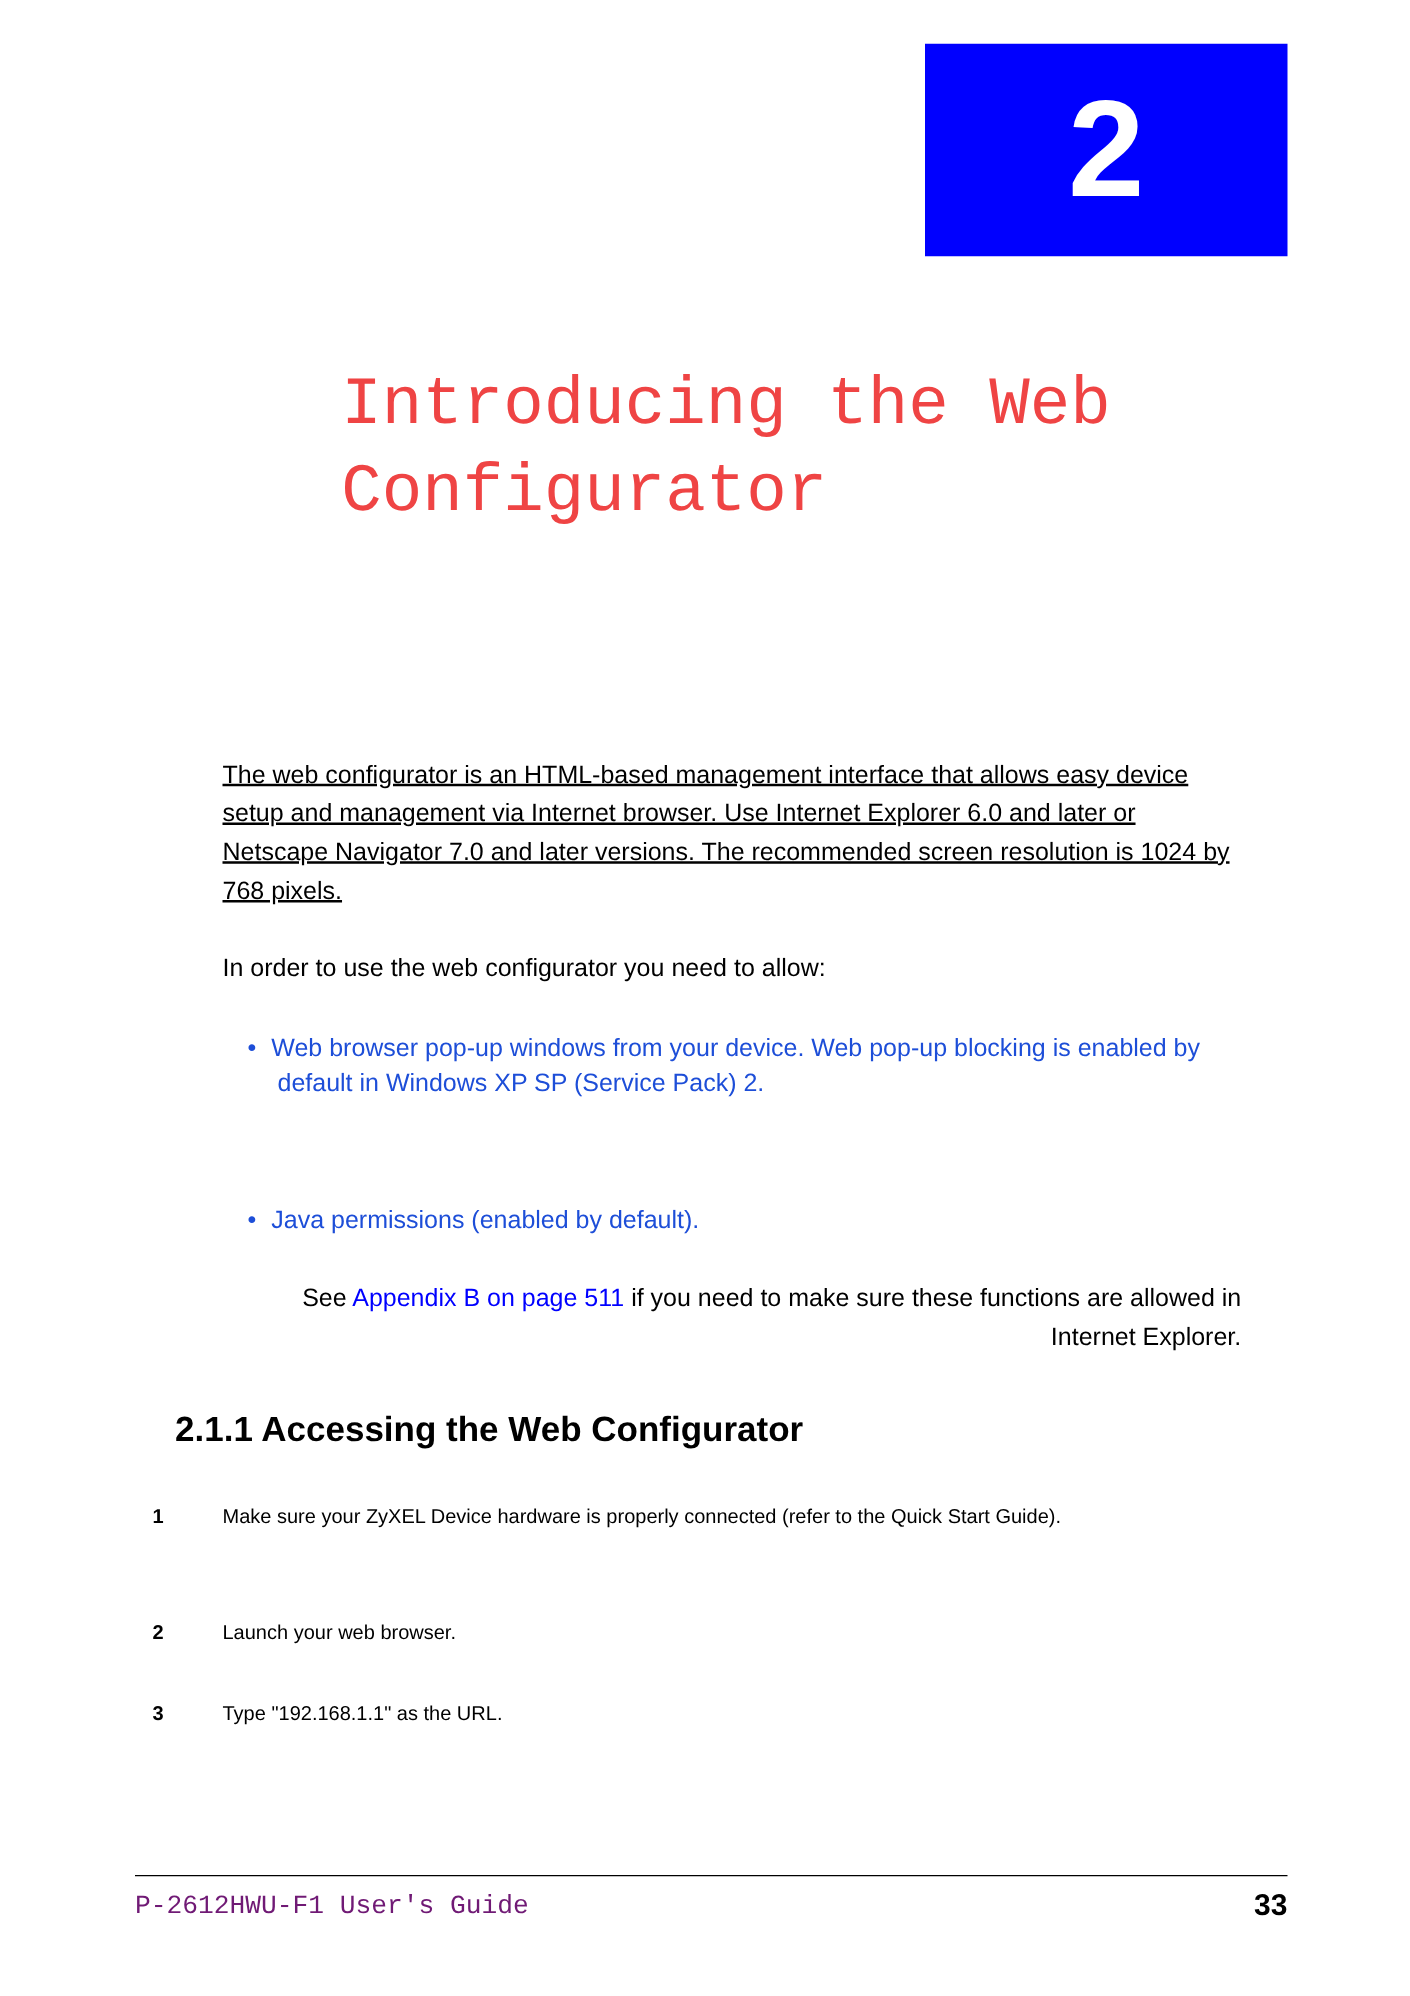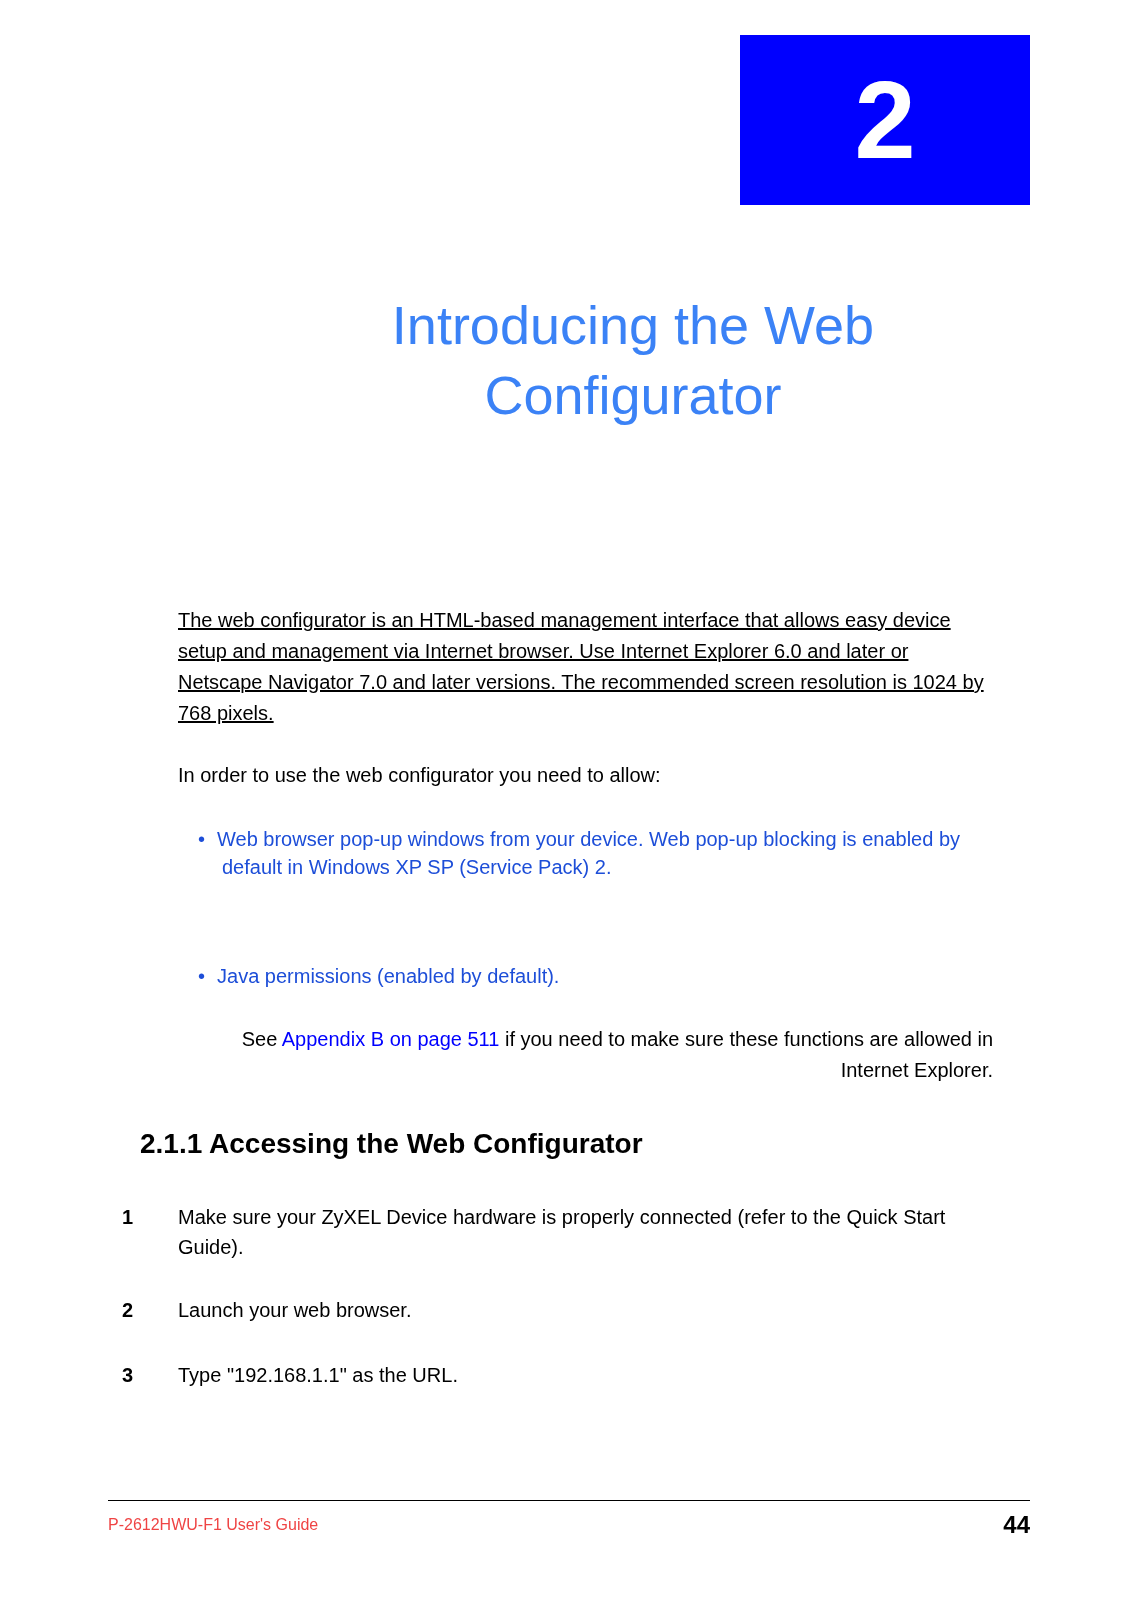--- a/index.html
+++ b/index.html
@@ -37,25 +37,25 @@
       font-size: 110px;
       font-family: Arial, sans-serif;
       font-weight: bold;
       line-height: 1;
     }
     .chapter-title {
       position: absolute;
       top: 290px;
       right: 135px;
       width: 720px;
-      color: #3b82f6;
+      color: #ef4444;
       font-size: 54px;
-      font-family: Liberation Sans, sans-serif;
+      font-family: Liberation Mono, monospace;
       font-weight: normal;
-      text-align: center;
+      text-align: left;
       line-height: 1.3;
     }
     .section-heading {
       position: absolute;
       left: 108px;
       font-size: 32px;
       font-family: Arial, sans-serif;
       font-weight: bold;
       color: #000000;
     }
@@ -113,21 +113,21 @@
       font-size: 28px;
       font-family: Arial, sans-serif;
       font-weight: bold;
       color: #000000;
       margin-left: 32px;
     }
     .numbered-item {
       position: absolute;
       left: 150px;
       right: 135px;
-      font-size: 20px;
+      font-size: 16px;
       line-height: 1.5;
       color: #000000;
     }
     .num-label {
       font-weight: bold;
       display: inline-block;
       width: 28px;
     }
     .num-content {
       display: inline;
@@ -150,23 +150,23 @@
       bottom: 58px;
       left: 108px;
       right: 98px;
       border-top: 1px solid #000000;
       padding-top: 10px;
       display: flex;
       justify-content: space-between;
       align-items: center;
     }
     .footer-left {
-      font-size: 16px;
-      color: #ef4444;
-      font-family: Liberation Sans, sans-serif;
+      font-size: 21px;
+      color: #701a75;
+      font-family: Liberation Mono, monospace;
     }
     .footer-right {
       font-size: 24px;
       font-weight: bold;
       color: #000000;
       font-family: Arial, sans-serif;
     }
   </style>
 </head>
 <body>
@@ -208,16 +208,16 @@
   </div>
 
   <div class="numbered-item step-3">
     <div class="num-wrap">
       <span class="num-label">3</span><span class="num-content">Type "192.168.1.1" as the URL.</span>
     </div>
   </div>
 
   <div class="footer">
     <span class="footer-left">P-2612HWU-F1 User's Guide</span>
-    <span class="footer-right">44</span>
+    <span class="footer-right">33</span>
   </div>
 
 </div>
 
 </body></html>

